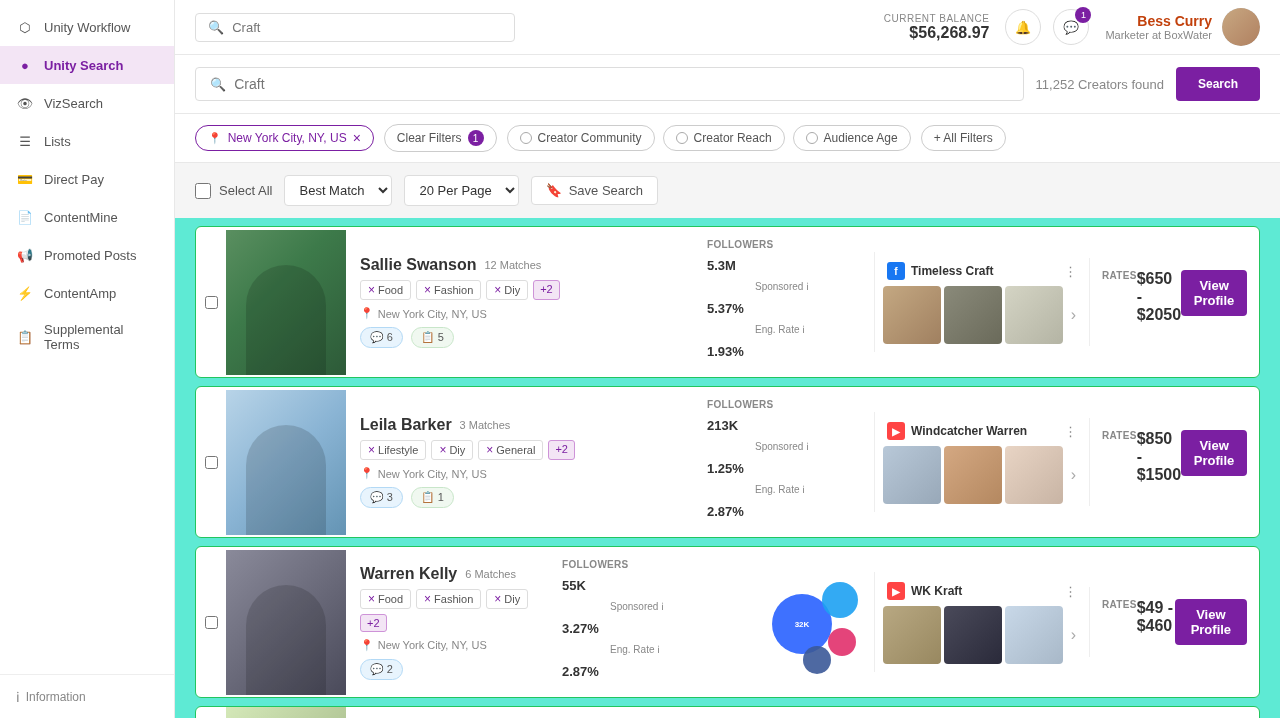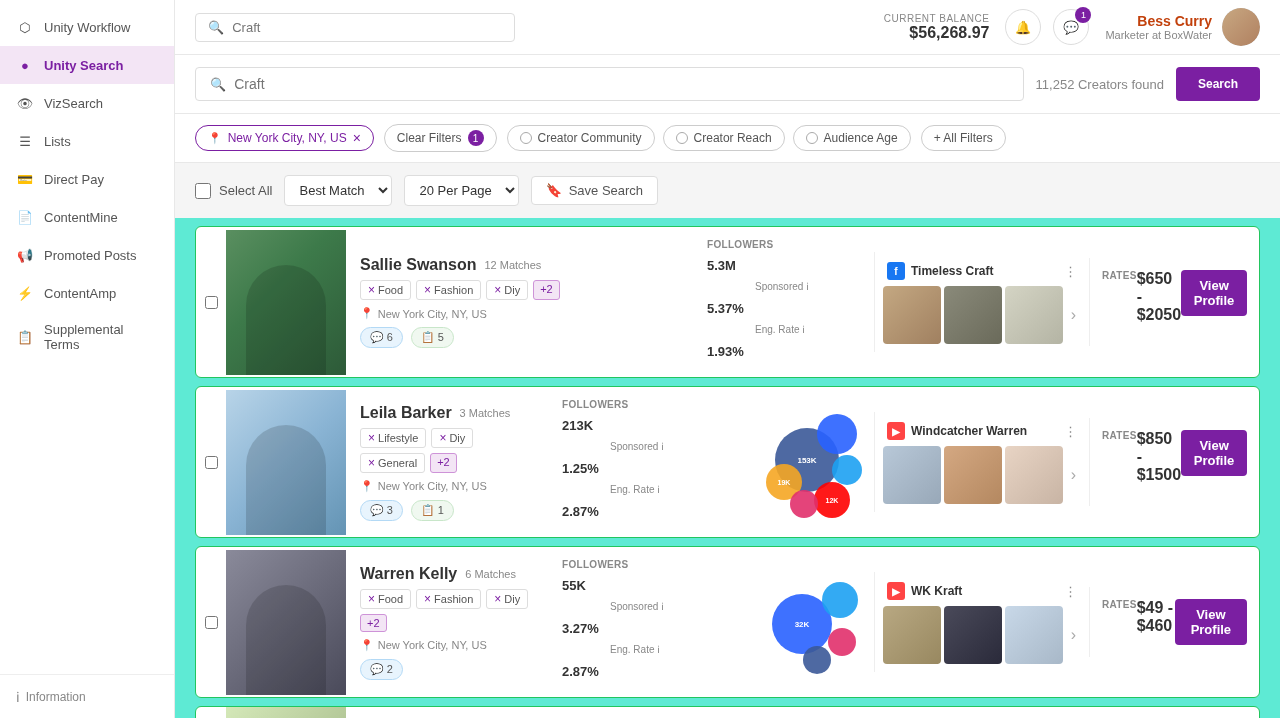--- a/index.html
+++ b/index.html
@@ -356,33 +356,20 @@
       </div>
       <div class="stat-row">
         <div class="stat-sublabel">Sponsored <span>ℹ</span></div>
         <div class="stat-value">1.25%</div>
       </div>
       <div class="stat-row">
         <div class="stat-sublabel">Eng. Rate <span>ℹ</span></div>
         <div class="stat-value">2.87%</div>
       </div>
     </div>
-    <div class="card-bubbles">
-      <svg class="bubbles-svg" viewBox="0 0 140 140" xmlns="http://www.w3.org/2000/svg">
-              <circle cx="75" cy="68" r="32" fill="#3b5998" opacity="0.9"></circle>
-              <text x="75" y="71" text-anchor="middle" fill="white" font-size="8" font-weight="600">153K</text>
-              <circle cx="105" cy="42" r="20" fill="#2962ff" opacity="0.9"></circle>
-              <circle cx="115" cy="78" r="15" fill="#1da1f2" opacity="0.9"></circle>
-              <circle cx="52" cy="90" r="18" fill="#f5a623" opacity="0.9"></circle>
-              <text x="52" y="93" text-anchor="middle" fill="white" font-size="7" font-weight="600">19K</text>
-              <circle cx="100" cy="108" r="18" fill="#ff0000" opacity="0.9"></circle>
-              <text x="100" y="111" text-anchor="middle" fill="white" font-size="7" font-weight="600">12K</text>
-              <circle cx="72" cy="112" r="14" fill="#e1306c" opacity="0.9"></circle>
-            </svg>
-    </div>
     <div class="card-campaign">
       <div class="campaign-header">
         <span class="campaign-icon yt">▶</span>
         <span class="campaign-name">Windcatcher Warren</span>
         <span class="campaign-more-btn">⋮</span>
       </div>
       <div class="campaign-photos">
         <div class="campaign-thumb thumb1-leila"></div>
         <div class="campaign-thumb thumb2-leila"></div>
         <div class="campaign-thumb thumb3-leila"></div>

